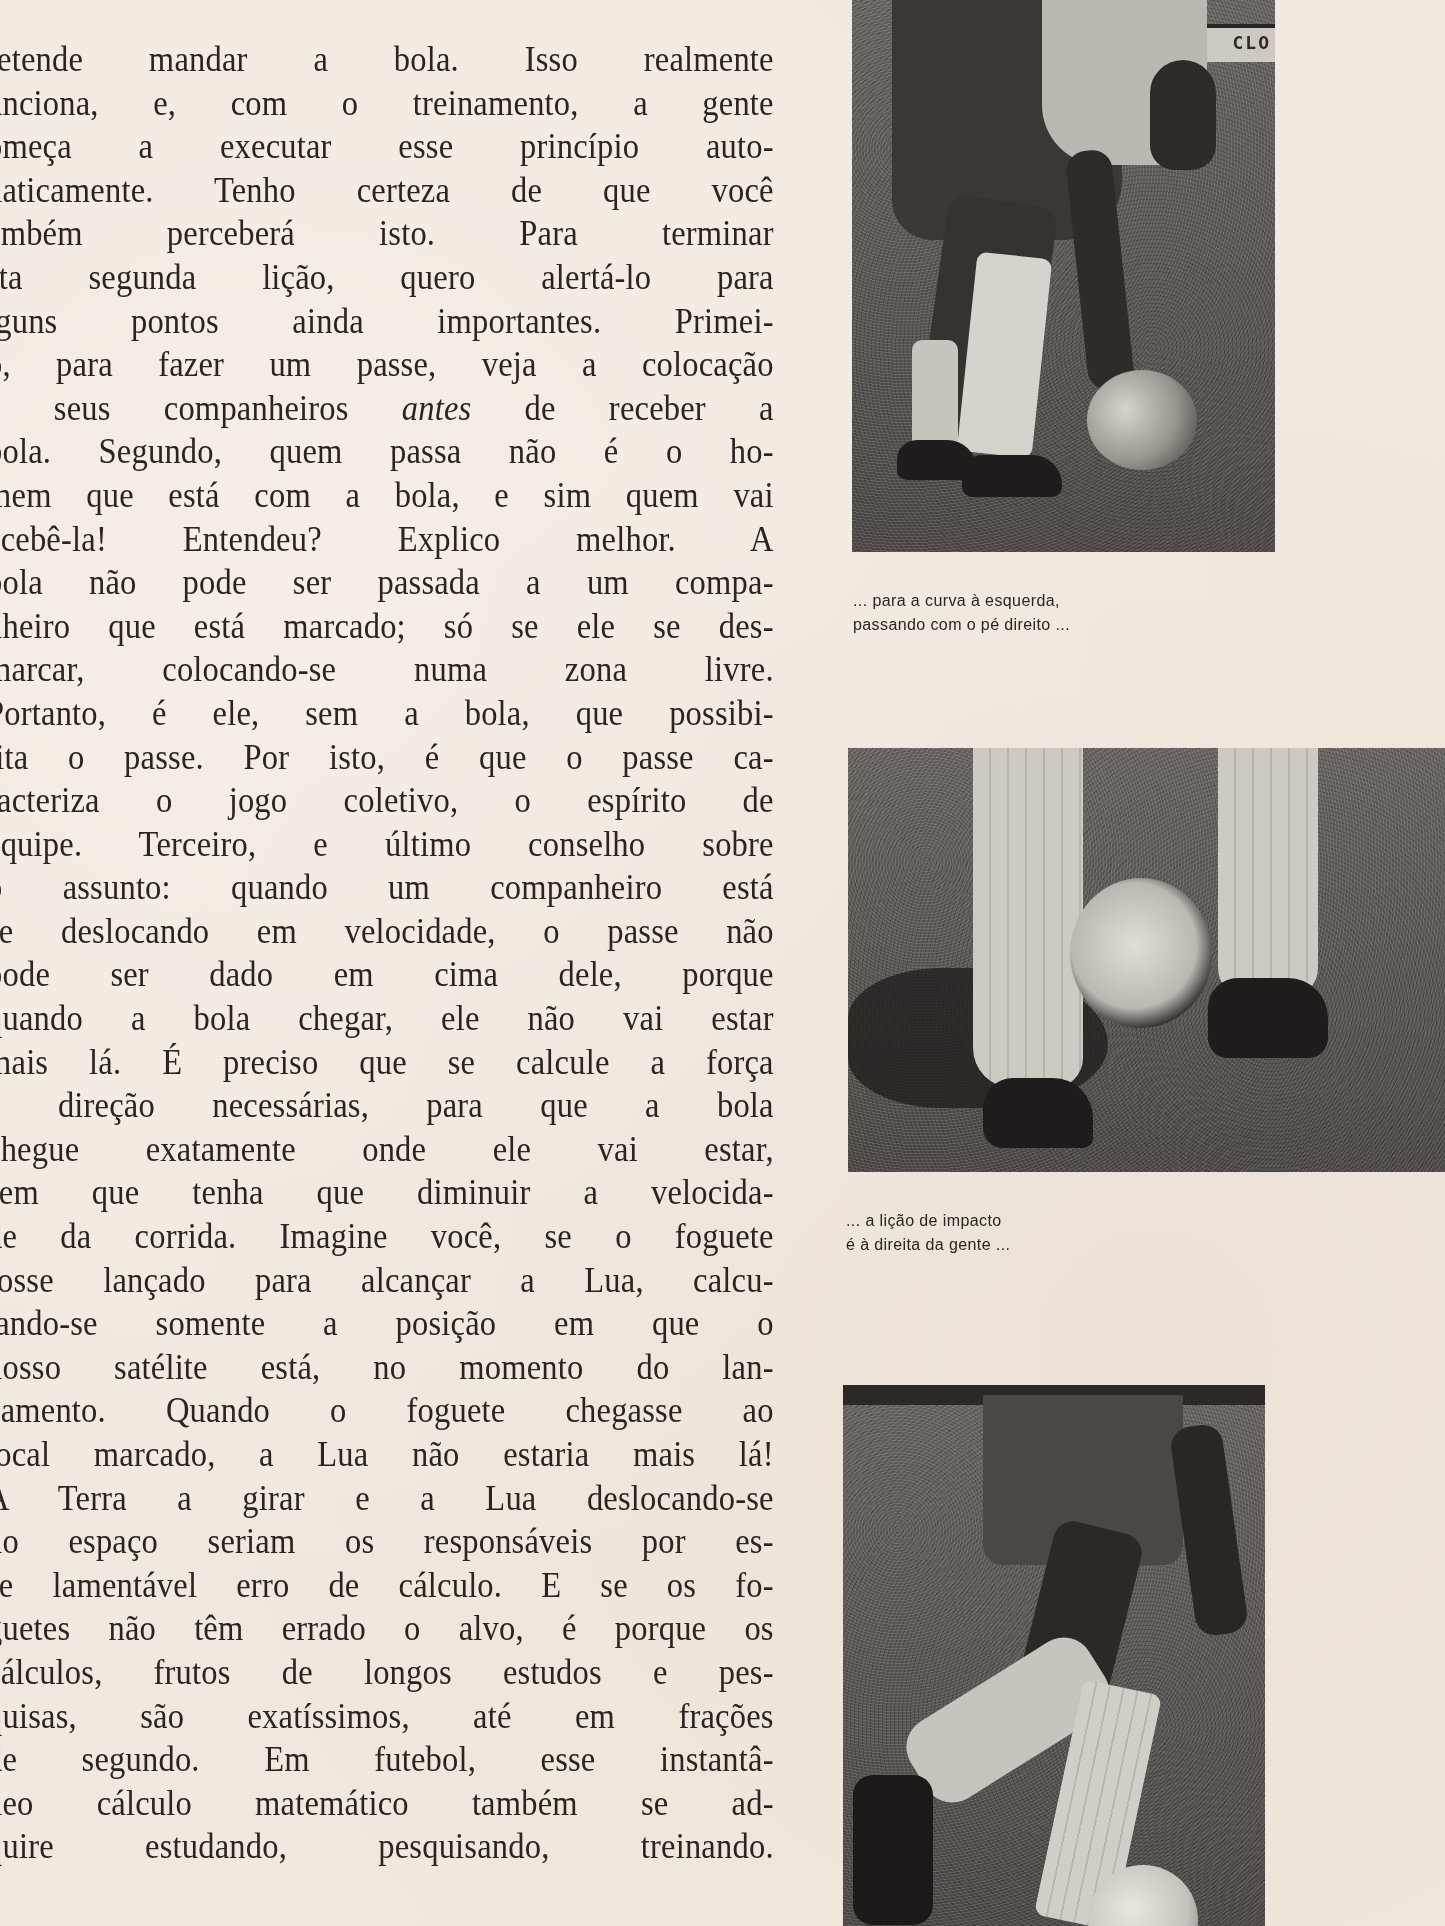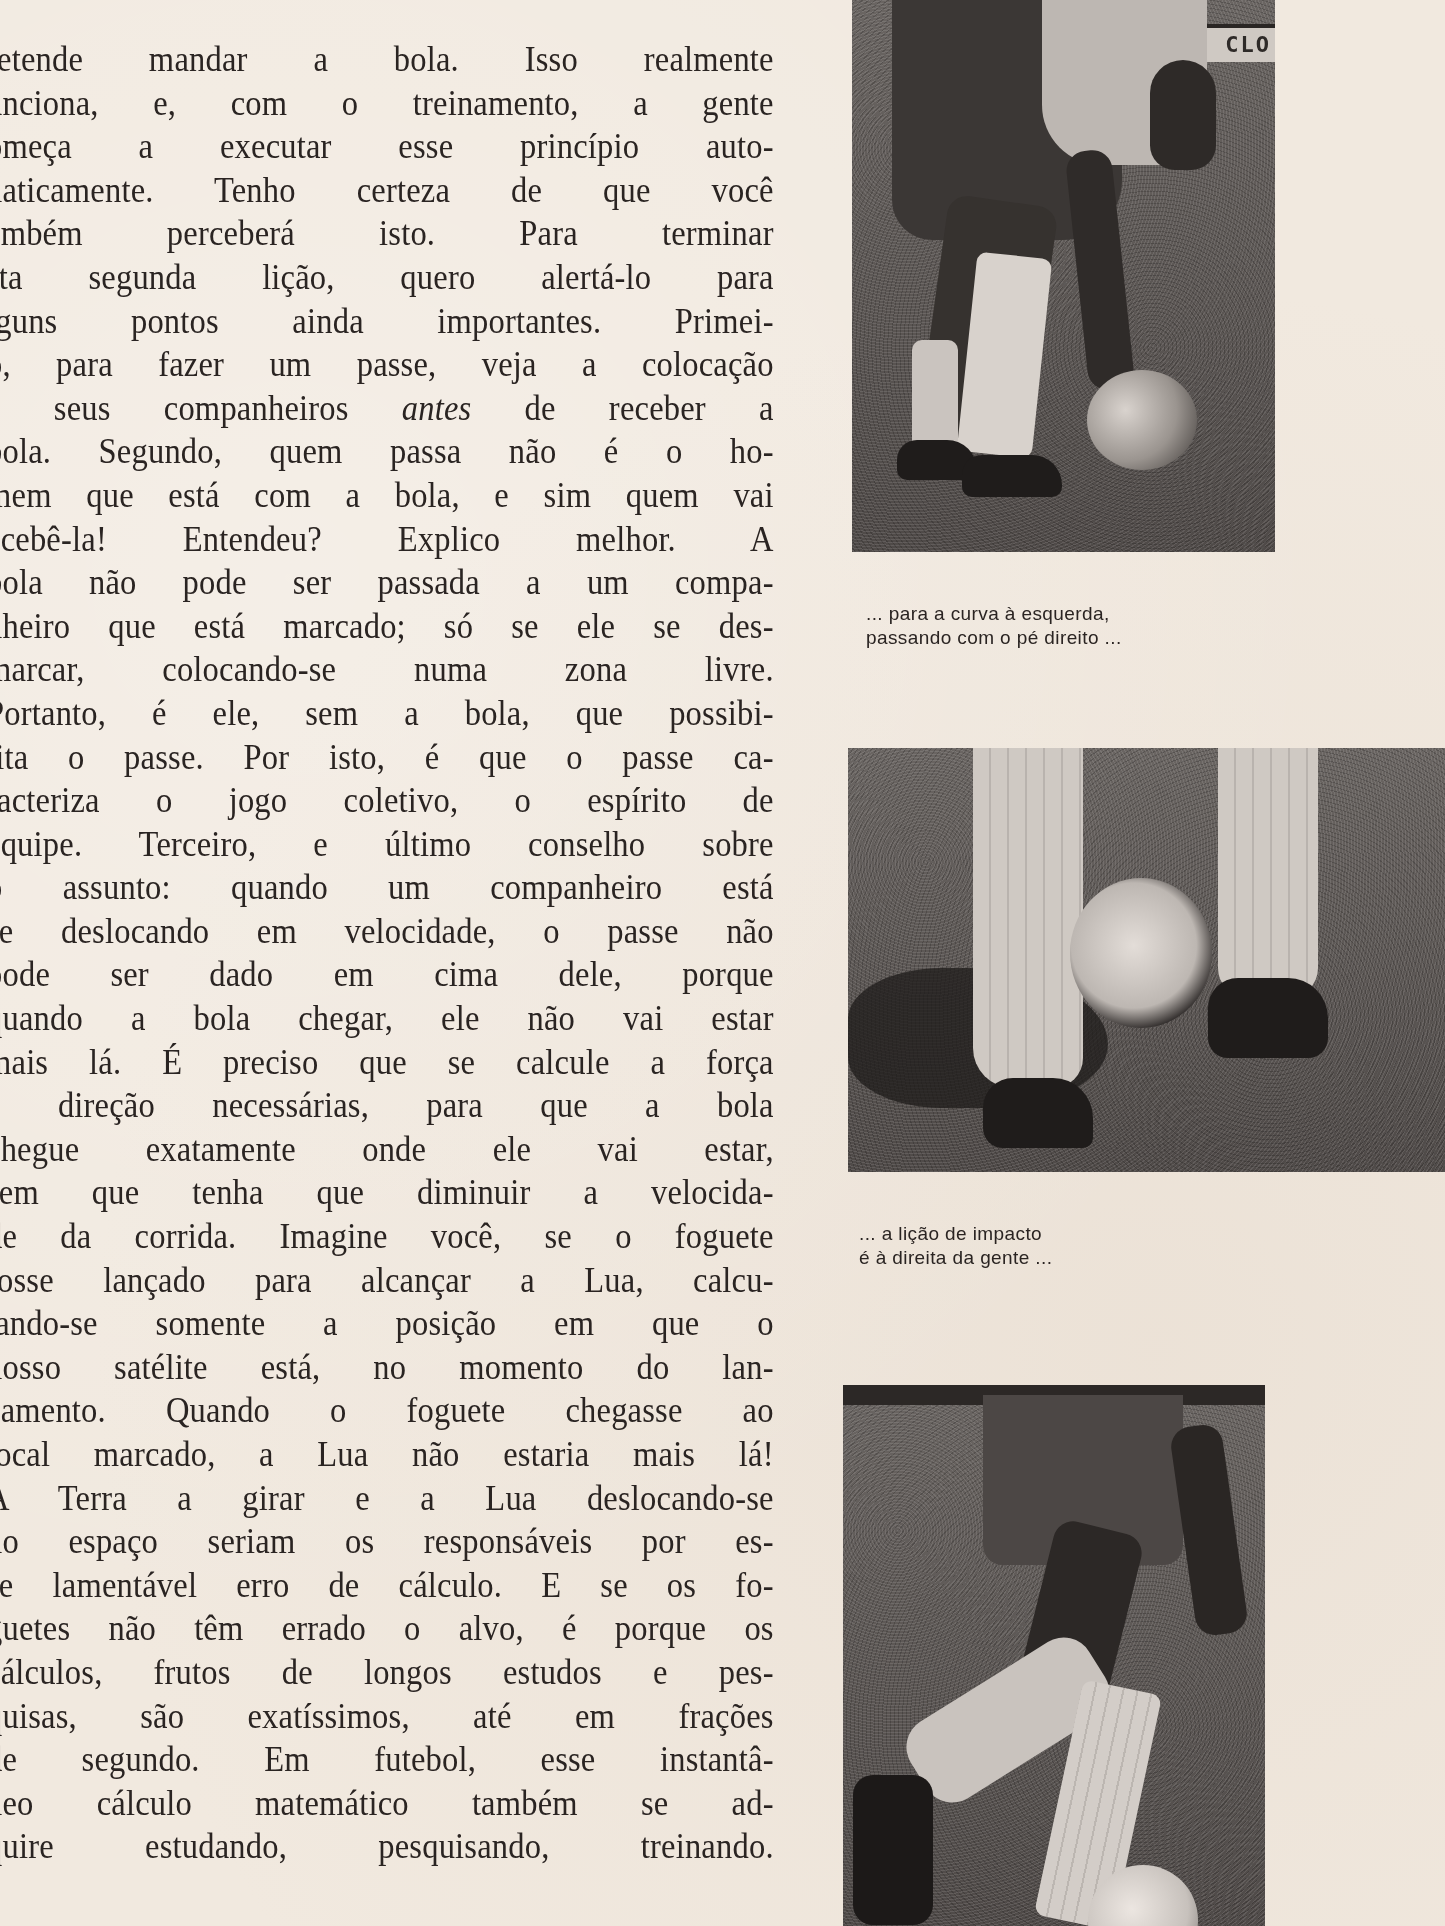--- a/index.html
+++ b/index.html
@@ -60,21 +60,21 @@
         repeating-radial-gradient(circle at 71% 63%, rgba(0,0,0,0.18) 0 1px, rgba(0,0,0,0) 1px 4px),
         linear-gradient(180deg, #6a6562 0%, #4f4a48 100%);
     }
     .photo .shape {
       position: absolute;
     }
 
     
     .photo-1 { left: 852px; top: 0; width: 423px; height: 552px; }
     .p1-banner { left: 250px; top: 24px; width: 173px; height: 34px; background: #cfc9c3; border-top: 4px solid #2a2624; }
-    .p1-banner-text { position: absolute; right: 4px; top: 4px; font-family: "DejaVu Sans Mono", monospace; font-weight: bold; font-size: 22px; color: #2e2a28; letter-spacing: 2px; }
+    .p1-banner-text { position: absolute; right: 4px; top: 4px; font-family: "DejaVu Sans Mono", monospace; font-weight: bold; font-size: 18px; color: #2e2a28; letter-spacing: 2px; }
     .p1-shorts { left: 40px; top: 0; width: 230px; height: 240px; background: #3b3735; border-radius: 0 0 60px 40px; }
     .p1-shirt { left: 190px; top: 0; width: 165px; height: 165px; background: #bdb7b2; border-radius: 0 0 40px 60px; }
     .p1-head { left: 298px; top: 60px; width: 66px; height: 110px; background: #2e2a28; border-radius: 40px 40px 30px 30px; }
     .p1-leg { left: 80px; top: 200px; width: 110px; height: 250px; background: #36322f; border-radius: 20px; transform: rotate(8deg); }
     .p1-arm { left: 225px; top: 150px; width: 46px; height: 240px; background: #2f2b29; border-radius: 20px; transform: rotate(-6deg); }
     .p1-sock1 { left: 115px; top: 255px; width: 75px; height: 200px; background: #d8d2cc; border-radius: 10px; transform: rotate(6deg); }
     .p1-sock2 { left: 60px; top: 340px; width: 46px; height: 140px; background: #cac4bf; border-radius: 10px; }
     .p1-ball { left: 235px; top: 370px; width: 110px; height: 100px; background: radial-gradient(circle at 35% 40%, #d9d3ce 0, #9a948f 55%, #3a3634 100%); border-radius: 50%; }
     .p1-boot1 { left: 45px; top: 440px; width: 80px; height: 40px; background: #1f1c1b; border-radius: 20px 30px 10px 10px; }
     .p1-boot2 { left: 110px; top: 455px; width: 100px; height: 42px; background: #1f1c1b; border-radius: 20px 30px 10px 10px; }
@@ -96,25 +96,25 @@
     .p3-leg1 { left: 190px; top: 140px; width: 90px; height: 200px; background: #2c2826; border-radius: 20px; transform: rotate(14deg); }
     .p3-sock1 { left: 60px; top: 290px; width: 210px; height: 90px; background: #c9c3be; border-radius: 30px; transform: rotate(-32deg); }
     .p3-sock2 { left: 215px; top: 300px; width: 80px; height: 240px; background: repeating-linear-gradient(90deg, #d3cdc8 0 12px, #bcb6b1 12px 14px); border-radius: 10px; transform: rotate(12deg); }
     .p3-ball { left: 245px; top: 480px; width: 110px; height: 110px; background: radial-gradient(circle at 40% 40%, #ece6e1 0, #c7c1bc 60%, #6a6562 100%); border-radius: 50%; }
     .p3-boot { left: 10px; top: 390px; width: 80px; height: 150px; background: #1c1918; border-radius: 20px; }
 
     
     .caption {
       position: absolute;
       font-family: "Liberation Sans", "DejaVu Sans", sans-serif;
-      font-size: 19px;
+      font-size: 16px;
       line-height: 24px;
       color: #2a2422;
       letter-spacing: 0.4px;
-      margin: 13px;
+      margin: 0;
     }
     .caption span { display: block; }
     .caption-1 { left: 853px; top: 589px; }
     .caption-2 { left: 846px; top: 1209px; }
   </style>
 </head>
 <body>
 
 <div class="text-column" id="text-column">
     <div class="text-line">retende mandar a bola. Isso realmente</div>

